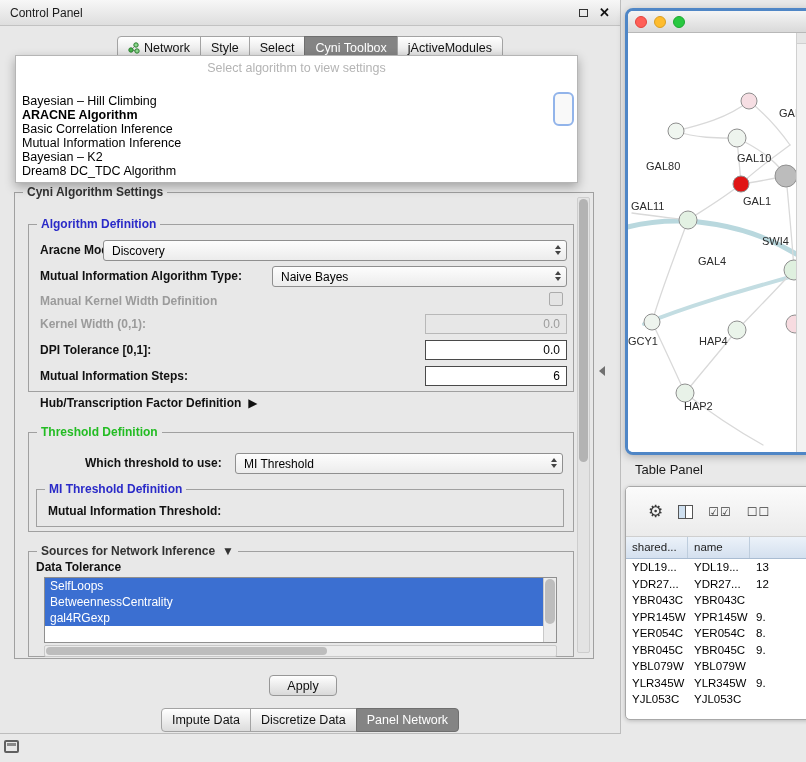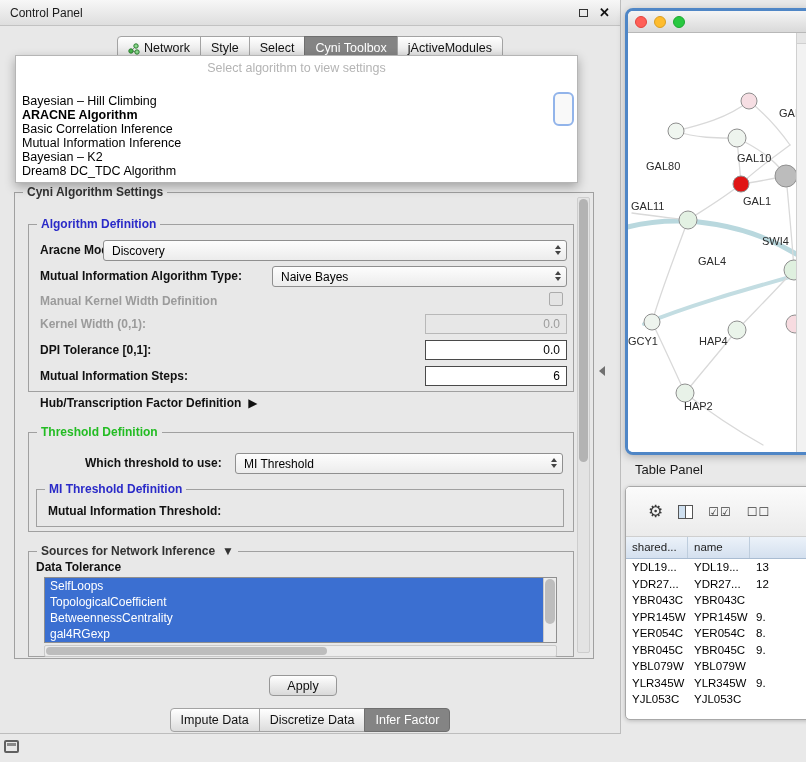--- a/index.html
+++ b/index.html
@@ -9,21 +9,21 @@
   
   .cp{position:absolute;left:0;top:0;width:621px;height:734px;background:#e8e8e8;
       border-right:1px solid #bdbdbd;border-bottom:1px solid #bdbdbd}
   .cp-title{height:26px;background:linear-gradient(#f7f7f7,#dedede);border-bottom:1px solid #c2c2c2;
       display:flex;align-items:center;padding:4px 10px;font-size:12px;color:#1a1a1a}
   .cp-title .btns{margin-left:auto;display:flex;align-items:center;gap:11px}
   .float-sq{width:9px;height:8px;border:1.5px solid #333;display:inline-block}
   .close-x{font-size:13px;font-weight:bold;color:#111;line-height:1}
 
   .tabbar{position:absolute;left:0;top:36px;width:621px;display:flex;justify-content:center;z-index:2}
-  .tab{display:flex;align-items:flex-end;gap:4px;padding:4px 10px;font-size:12.5px;color:#111;
+  .tab{display:flex;align-items:center;gap:4px;padding:4px 10px;font-size:12.5px;color:#111;
       background:linear-gradient(#ffffff,#dcdcdc);border:1px solid #a3a3a3;margin-left:-1px;white-space:nowrap}
   .tab:first-child{border-radius:4px 0 0 4px}
   .tab:last-child{border-radius:0 4px 4px 0}
   .tab.active{background:#848484;color:#fff;border-color:#6f6f6f}
   .tab-icon{display:inline-flex}
 
   
   .popup{position:absolute;left:15px;top:55px;width:563px;background:#fff;border:1px solid #b5b5b5;
       box-shadow:0 4px 10px rgba(0,0,0,.3);z-index:20;padding-bottom:4px}
   .popup-ph{text-align:center;color:#b4b4b4;font-size:12.5px;padding:5px 0 3px;margin-bottom:16px}
@@ -214,38 +214,37 @@
     </div>
     <div class="lbl" style="left:48px;top:504px">Mutual Information Threshold:</div>
 
     <div class="group" style="left:28px;top:551px;width:546px;height:106px">
       <span class="group-title"><span>Sources for Network Inference</span><span class="arrow-glyph">▼</span></span>
     </div>
     <div class="lbl" style="left:36px;top:560px">Data Tolerance</div>
     <div class="attr-list">
       <div class="attr-items">
           <div class="attr-item">SelfLoops</div>
-          <div class="attr-item">TopologicalCoefficient</div>
           <div class="attr-item">BetweennessCentrality</div>
           <div class="attr-item">gal4RGexp</div>
         </div>
       <div class="attr-vsb">
         <div class="thumb"></div>
       </div>
     </div>
     <div class="hsb">
       <div class="thumb"></div>
     </div>
 
     <div class="apply">Apply</div>
 
     <div class="bottombar">
         <div class="tab">Impute Data</div>
         <div class="tab">Discretize Data</div>
-        <div class="tab active">Infer Factor</div>
+        <div class="tab active">Panel Network</div>
       </div>
   </div>
 
   <div class="popup">
     <div class="popup-ph">Select algorithm to view settings</div>
     <div>
         <div class="popup-item">Bayesian – Hill Climbing</div>
         <div class="popup-item sel">ARACNE Algorithm</div>
         <div class="popup-item">Basic Correlation Inference</div>
         <div class="popup-item">Mutual Information Inference</div>

